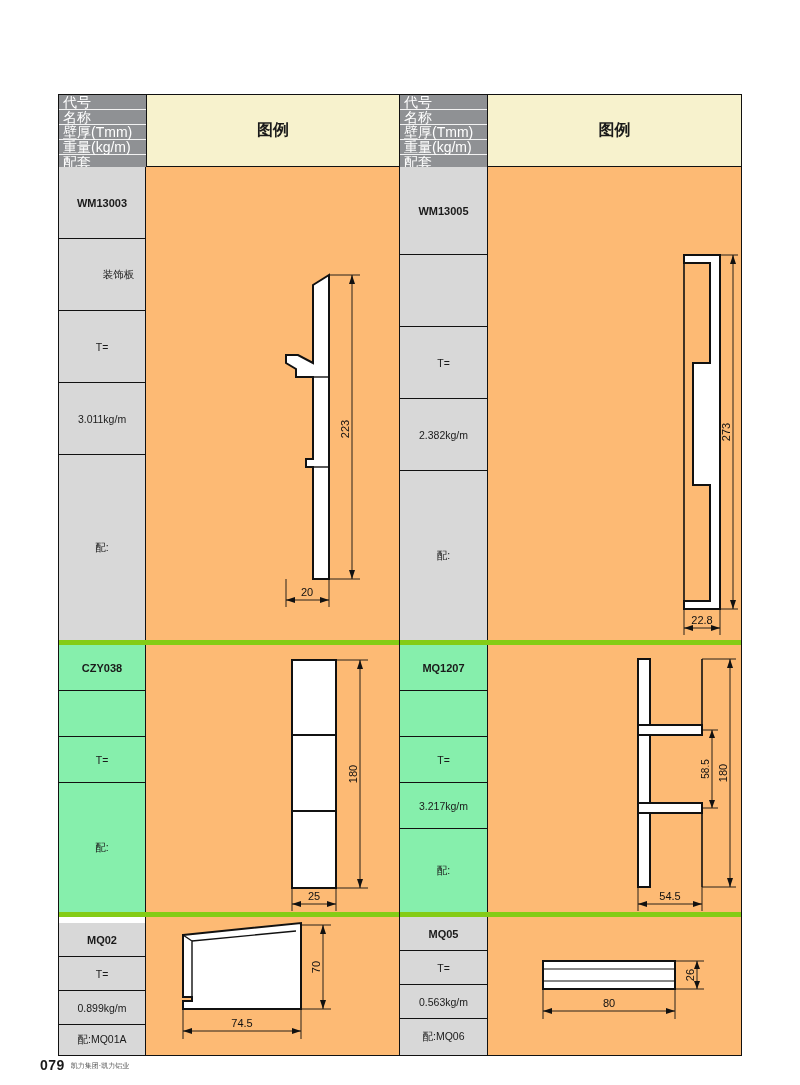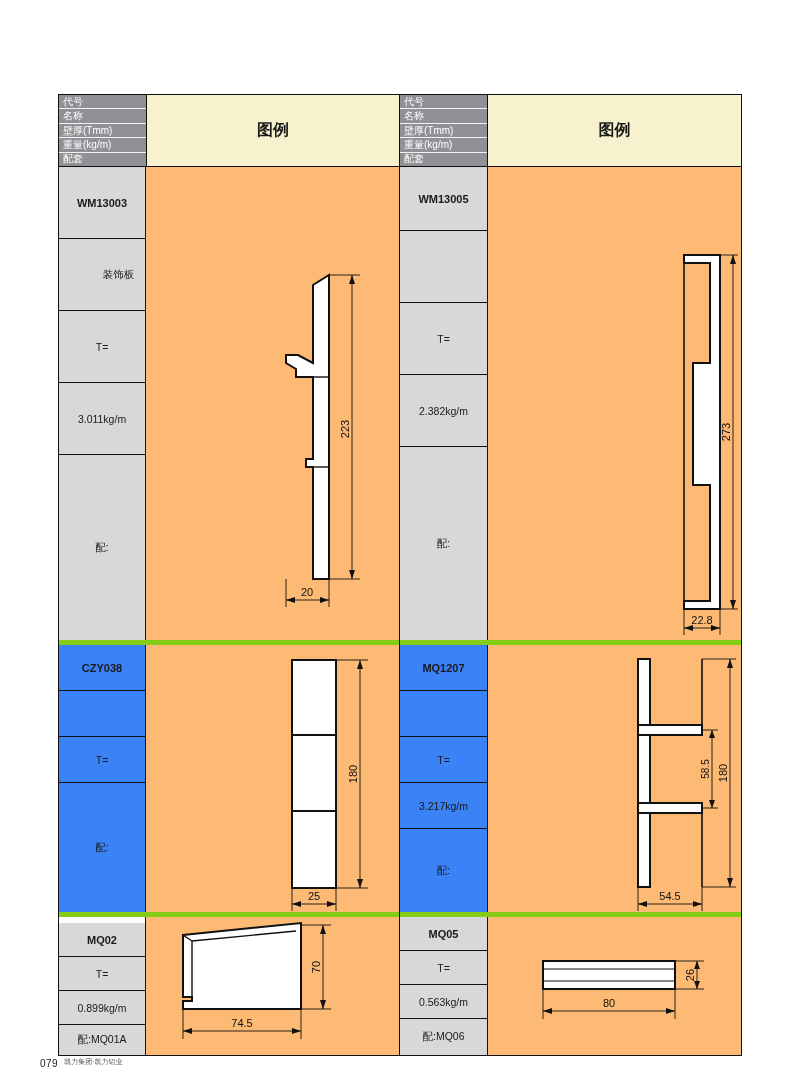--- a/index.html
+++ b/index.html
@@ -51,21 +51,21 @@
     width: 88px;
     box-sizing: border-box;
     border-right: 1px solid #111;
     display: flex;
     flex-direction: column;
   }
   .hdr-labels div {
     flex: 1;
     background: #8f9194;
     color: #ffffff;
-    font-size: 10px;
+    font-size: 14px;
     line-height: 1;
     display: flex;
     align-items: center;
     padding-left: 4px;
     border-bottom: 1px solid #f2f2f2;
     box-sizing: border-box;
   }
   .hdr-labels div:last-child { border-bottom: none; }
   .hdr-illus {
     flex: 1;
@@ -97,21 +97,21 @@
     border-bottom: 1px solid #111;
     display: flex;
     align-items: center;
     justify-content: center;
     font-size: 10.5px;
     text-align: center;
     padding: 2px 3px;
   }
   .spec .cell:last-child { border-bottom: none; }
   .cell.code { font-weight: bold; font-size: 11px; }
-  .cell.yellow { background: #3b82f6; }
+  .cell.yellow { background: #86efac; }
   .cell.grey   { background: #d8d8d8; }
   .drawing {
     flex: 1;
     position: relative;
     background: #fdba74;
   }
   .drawing svg { display: block; }
 
   
   .note {
@@ -128,22 +128,22 @@
   
   .pagefoot {
     position: absolute;
     left: 40px;
     top: 1057px;
     display: flex;
     align-items: flex-end;
     gap: 6px;
   }
   .pagenum {
-    font-size: 10px;
-    font-weight: normal;
+    font-size: 14px;
+    font-weight: bold;
     color: #1a1a1a;
     letter-spacing: 0.5px;
     text-align: center;
   }
   .footbrand {
     font-size: 7px;
     color: #555;
     padding-bottom: 2px;
   }
 </style>
@@ -287,21 +287,21 @@
           <div>名称</div>
           <div>壁厚(Tmm)</div>
           <div>重量(kg/m)</div>
           <div>配套</div>
         </div>
         <div class="hdr-illus">图例</div>
       </div>
 
       <div class="prow" style="height:478px;">
         <div class="spec">
-          <div class="cell code grey" style="height:64px;">WM13005</div>
+          <div class="cell code grey" style="height:88px;">WM13005</div>
           <div class="cell grey" style="height:72px;"></div>
           <div class="cell grey" style="height:72px;">T=</div>
           <div class="cell grey" style="height:72px;">2.382kg/m</div>
           <div class="cell grey" style="flex:1;">配:</div>
         </div>
         <div class="drawing">
           <svg width="253" height="477" viewBox="0 0 253 477">
             <g fill="none" stroke="#111" stroke-width="2">
               <path d="M196,88 L232,88 L232,442 L196,442 L196,434 L222,434 L222,318
                        L205,318 L205,196 L222,196 L222,96 L196,96 Z" fill="#ffffff"></path>

